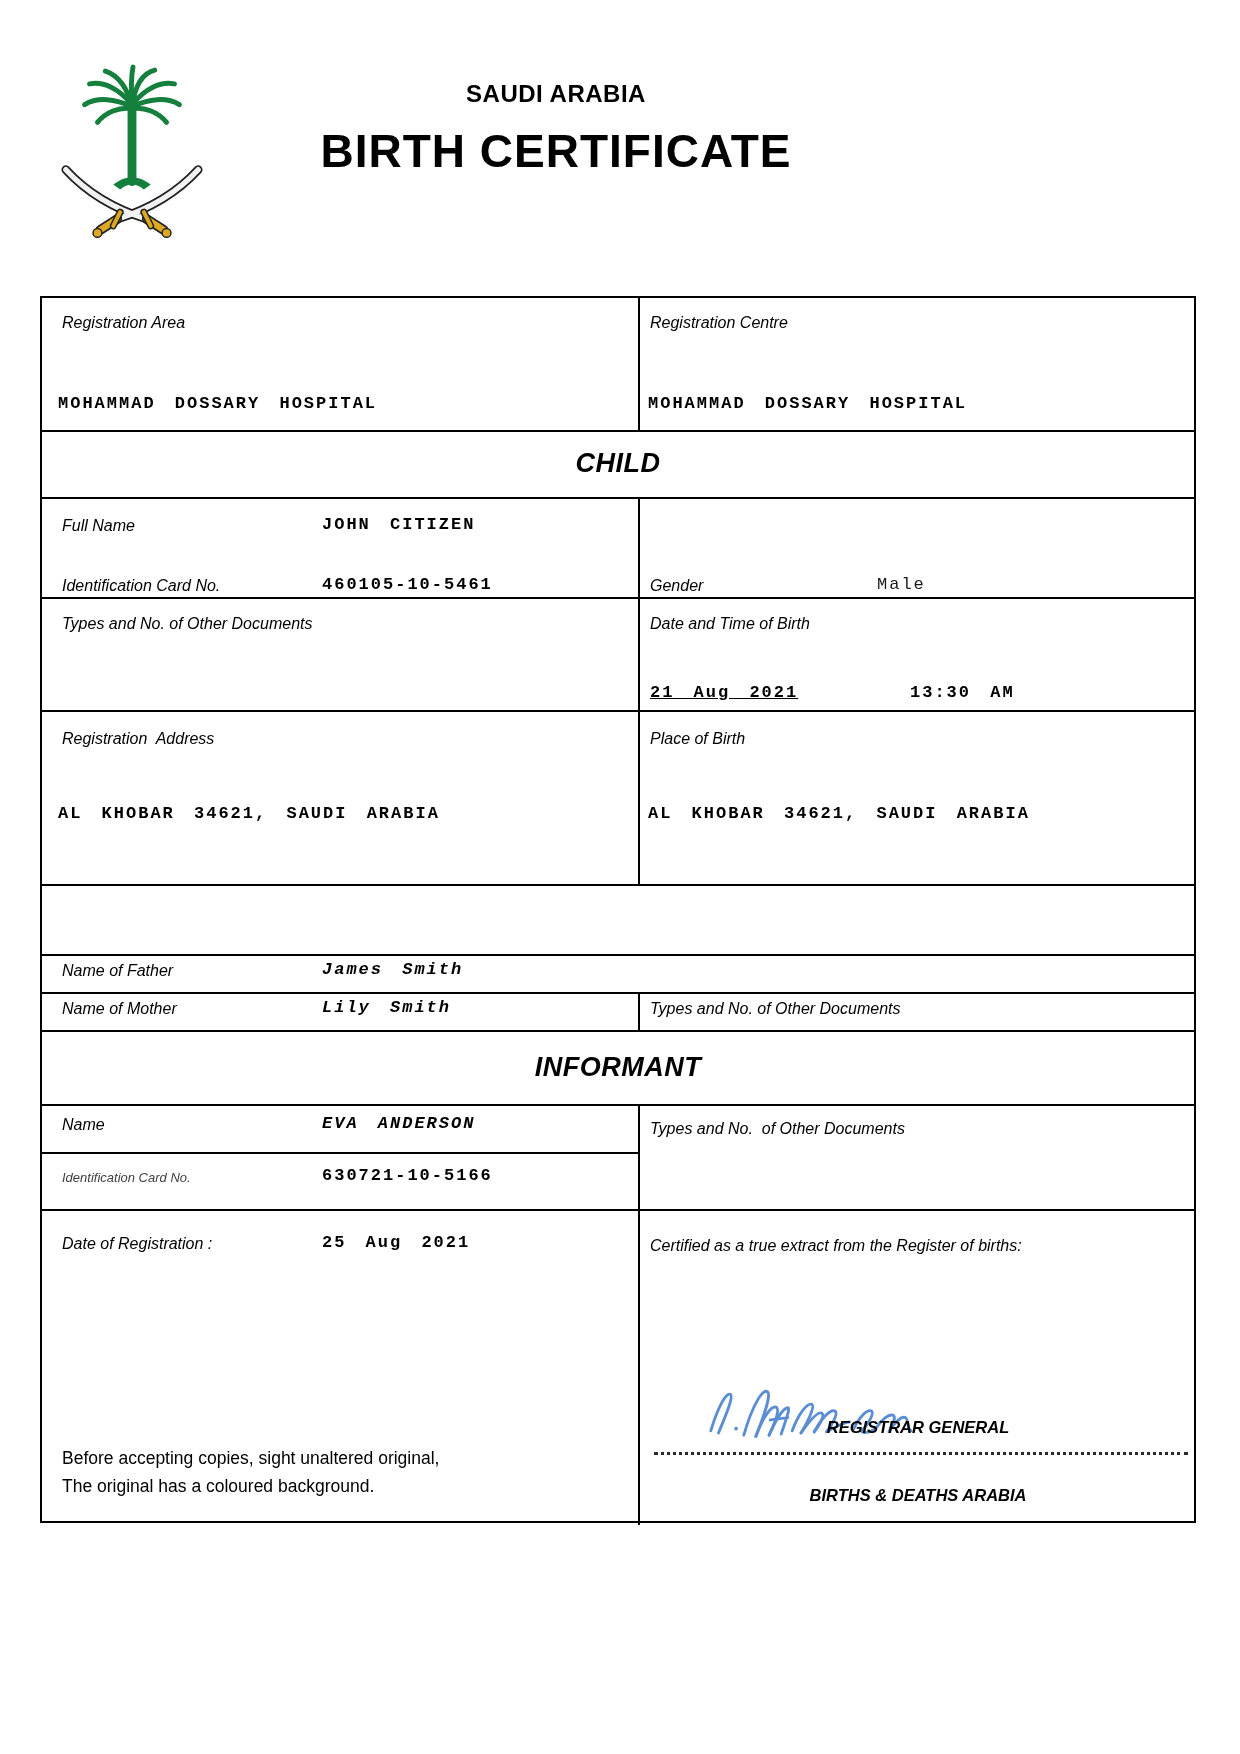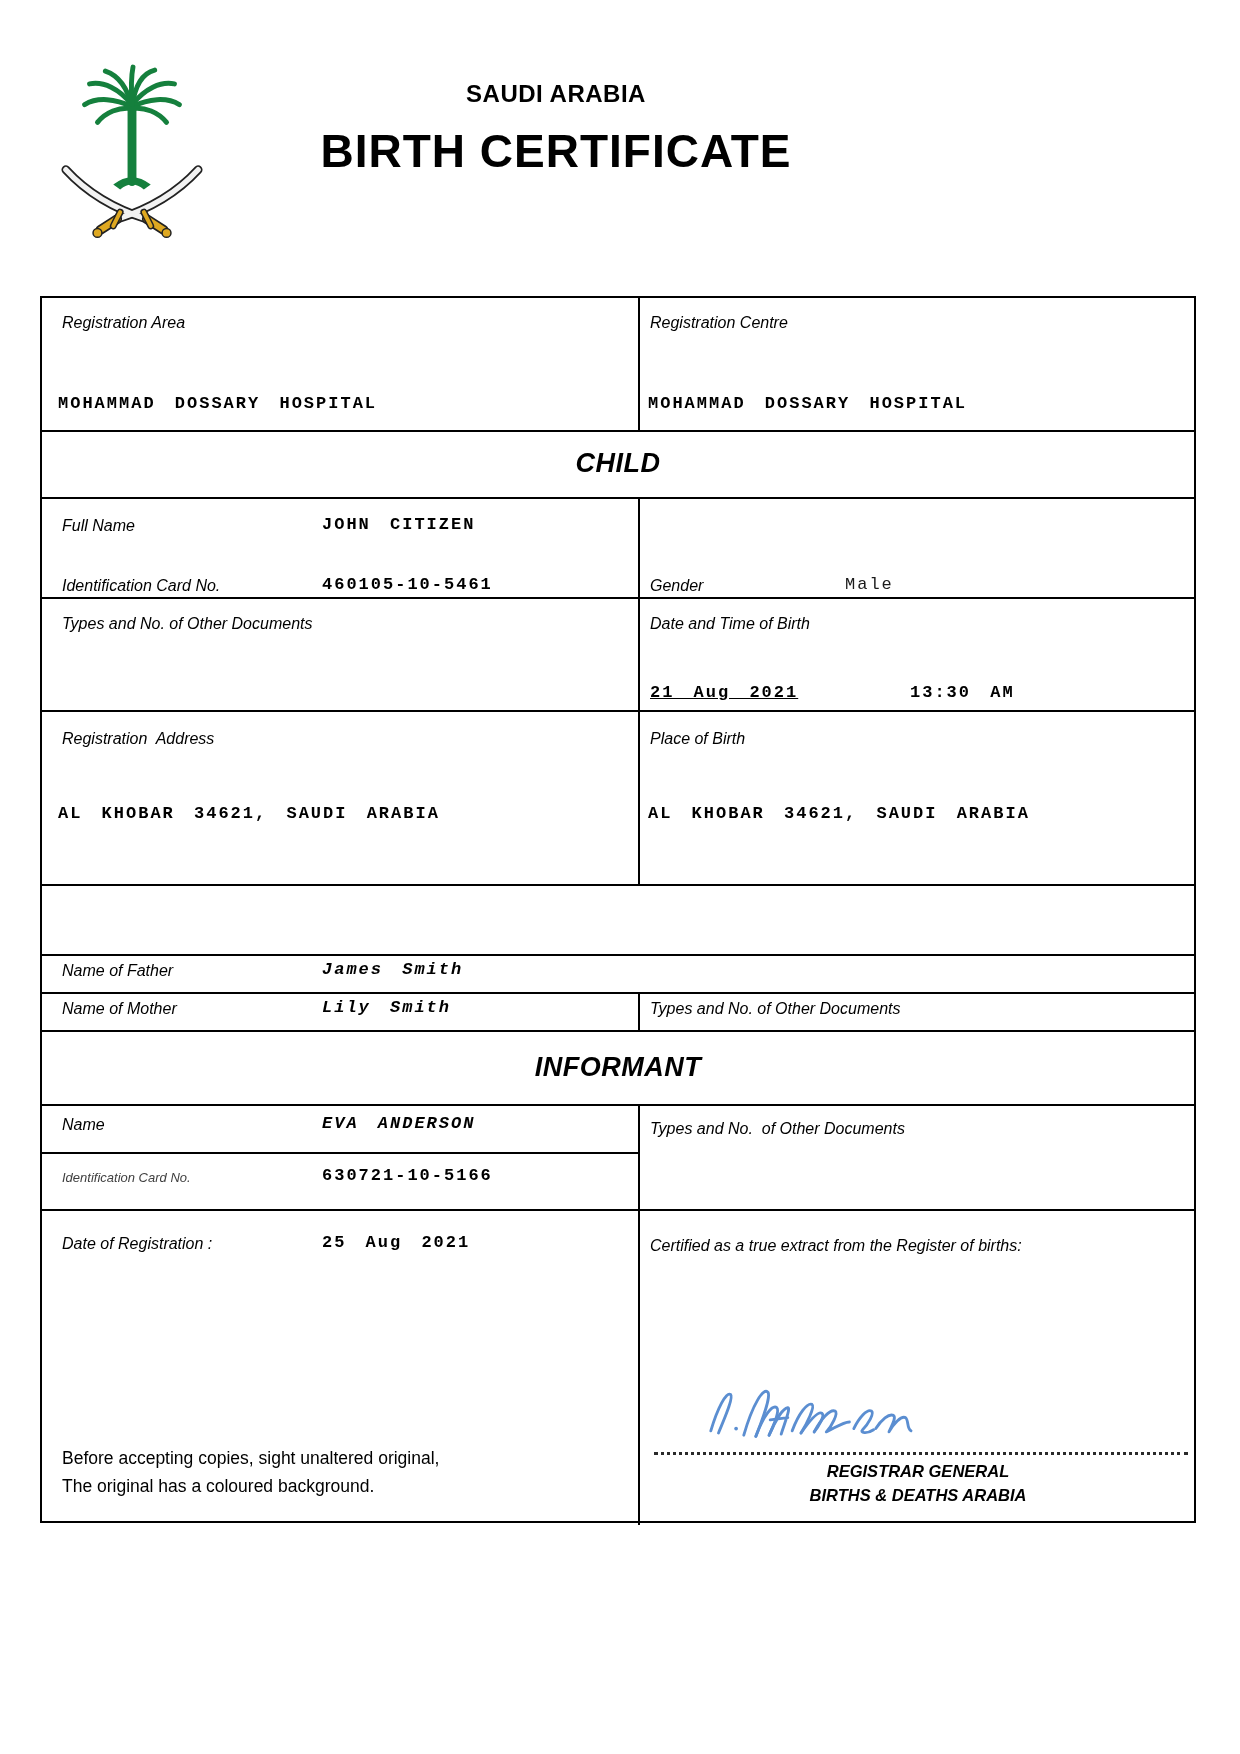--- a/index.html
+++ b/index.html
@@ -13,21 +13,21 @@
   .subtitle{top:216px;font-size:21px;font-weight:bold;}
   
   .tbl{position:absolute;left:40px;top:296px;width:1156px;height:1227px;border:2px solid #000;box-sizing:border-box;}
   .hline{position:absolute;left:0;width:100%;height:0;border-top:2px solid #000;}
   .hline.partial{width:596px;}
   .vseg{position:absolute;left:596px;width:0;border-left:2px solid #000;}
   .lbl{position:absolute;font-style:italic;font-size:16px;white-space:pre;}
   .lbl-small{position:absolute;font-style:italic;font-size:13px;color:#3f3f3f;white-space:pre;}
   .val{position:absolute;font-family:"Liberation Mono",monospace;font-weight:bold;font-size:17px;
        letter-spacing:2px;word-spacing:7px;white-space:pre;}
-  .val-light{font-weight:normal;color:#1a1a1a;}
+  .val-light{font-weight:normal;color:#1a1a1a;margin-left:32px;}
   .val-italic{font-style:italic;}
   .sec{position:absolute;left:0;width:100%;display:flex;align-items:center;justify-content:center;
        font-size:27px;font-weight:bold;font-style:italic;letter-spacing:.5px;}
   .certified{position:absolute;font-style:italic;font-size:16px;white-space:pre;}
   .notice{position:absolute;font-size:17.5px;white-space:pre;}
   .registrar{position:absolute;left:596px;width:560px;text-align:center;
              font-style:italic;font-weight:bold;font-size:16.5px;}
   .dotted{position:absolute;height:0;border-top:3px dotted #2a2a2a;}
   .sig{position:absolute;}
 </style>
@@ -141,20 +141,20 @@
         <path d="M61,52 C66,40 73,28 78,27 C81,27 74,44 72,51 M62,38 L78,36"></path>
         <path d="M82,48 C88,32 96,22 100,24 C103,26 95,42 90,50"></path>
         <path d="M90,50 C97,40 105,30 109,32 C112,34 106,44 102,49"></path>
         <path d="M102,49 C108,38 116,28 121,30 C124,32 118,44 113,49 C120,46 128,40 134,40"></path>
         <path d="M138,46 C143,36 150,28 154,30 C157,32 151,42 146,47 C143,50 150,51 156,47"></path>
         <path d="M158,46 C163,38 170,32 174,34 C177,36 172,44 170,49 C174,42 181,34 185,36 C188,38 186,46 190,48"></path>
       </g>
     </svg>
 
     <div class="dotted" style="left:612px;top:1154px;width:534px;"></div>
-    <div class="registrar" style="top:1164px;">REGISTRAR GENERAL</div>
+    <div class="registrar" style="top:1120px;">REGISTRAR GENERAL</div>
     <div class="registrar" style="top:1188px;">BIRTHS &amp; DEATHS ARABIA</div>
 
     <div class="notice" style="left:20px;top:1150px;">Before accepting copies, sight unaltered original,</div>
     <div class="notice" style="left:20px;top:1178px;">The original has a coloured background.</div>
   </div>
 
 </div>
 
 </body></html>

